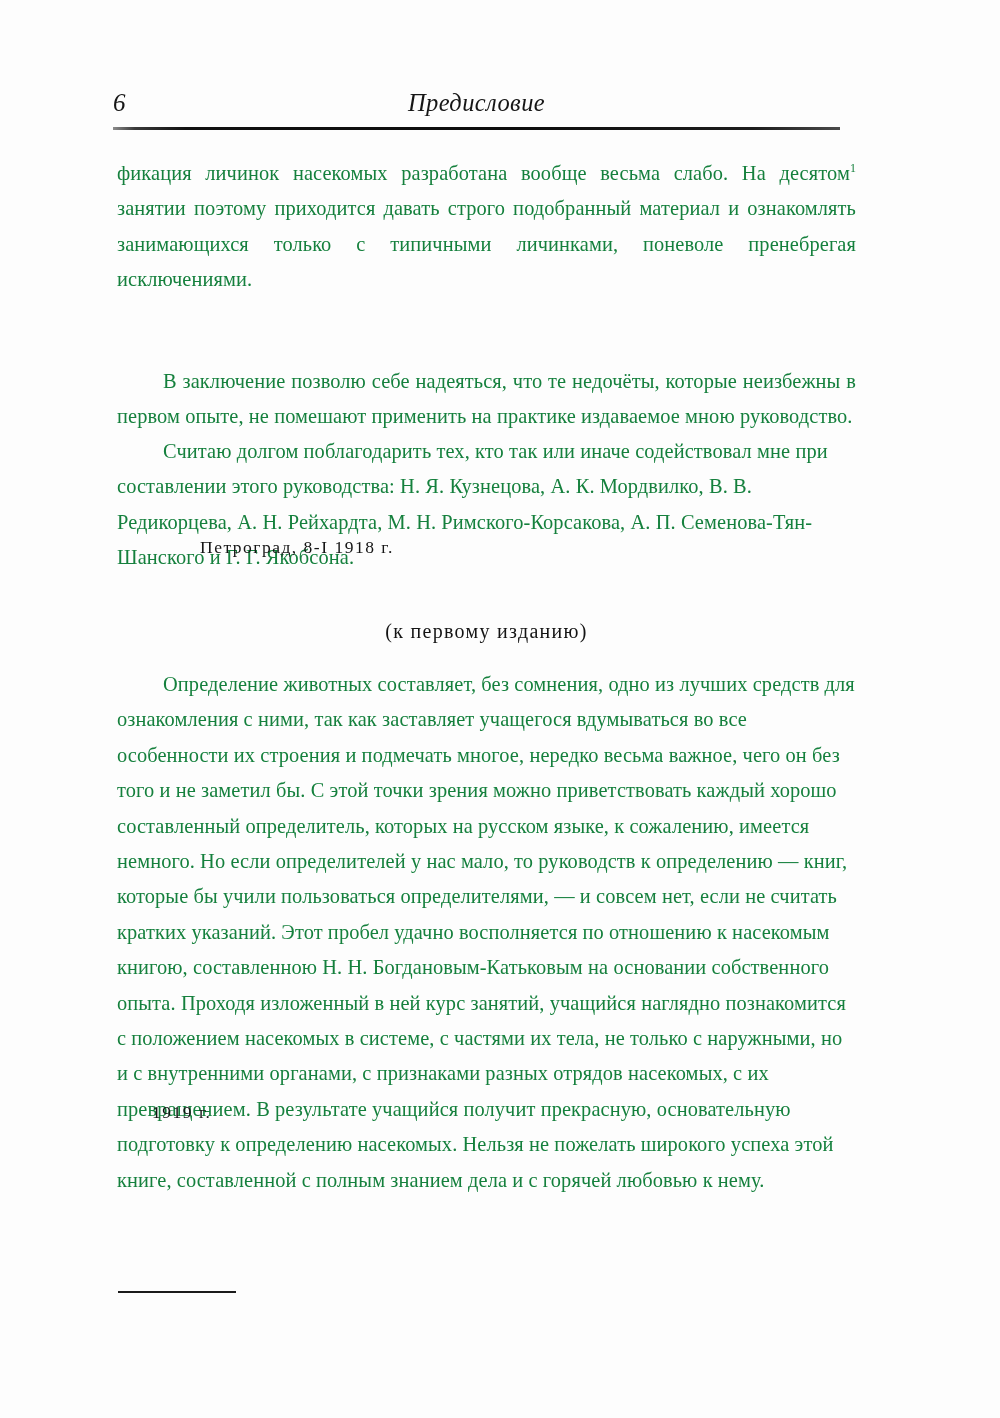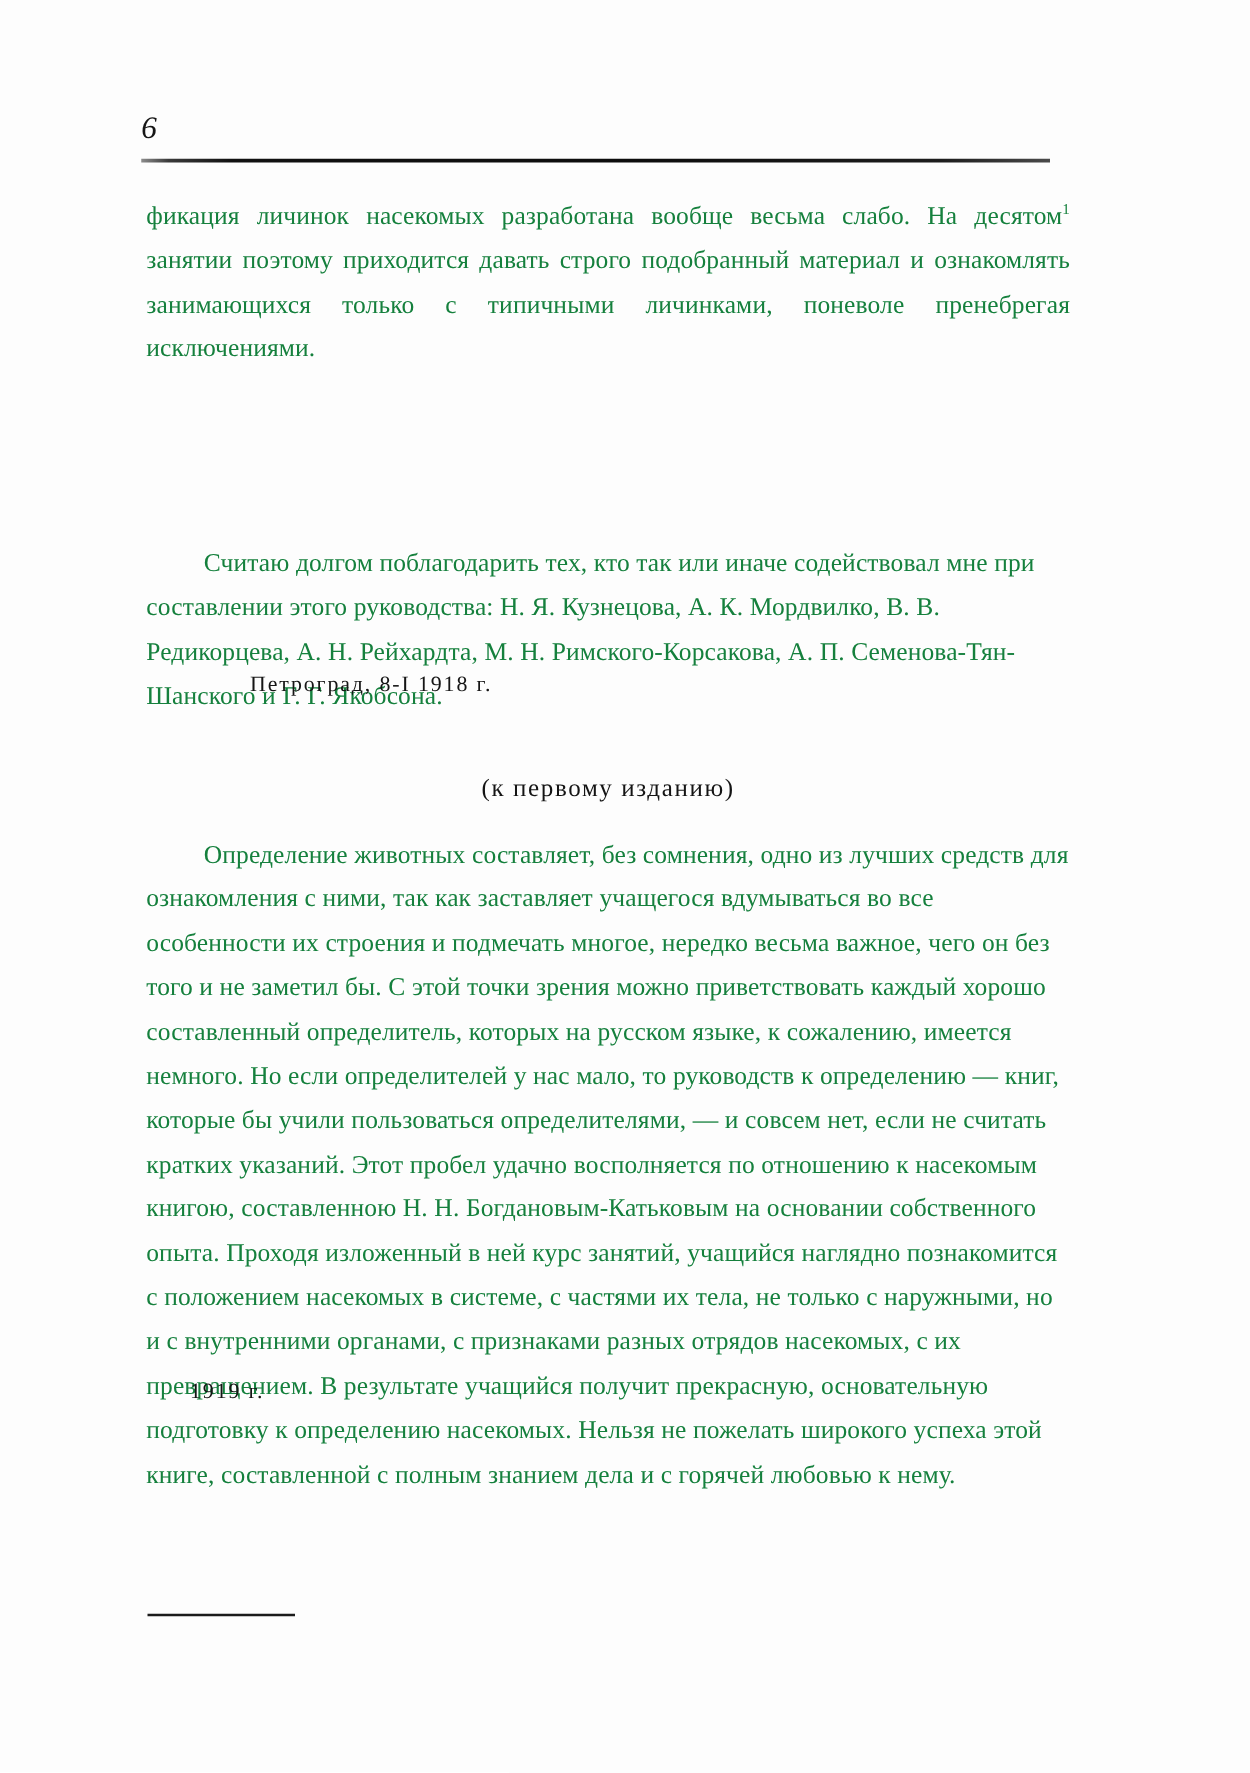--- a/index.html
+++ b/index.html
@@ -163,28 +163,32 @@
     margin-right: 6px;
   }
 </style>
 </head>
 <body>
 
 <div class="page">
 
   <div class="running-head">
     <div class="folio">6</div>
+    <div class="head-title">Предисловие</div>
   </div>
   <div class="head-rule"></div>
 
   <div class="block" style="top:152px;">
     <p class="tx"><span>фикация личинок насекомых разработана вообще весьма слабо. На десятом</span><sup class="fn">1</sup><span> занятии поэтому приходится давать строго подобранный материал и ознакомлять занимающихся только с типичными личинками, поневоле пренебрегая исключениями.</span></p>
   </div>
 
 
+  <div class="block" style="top:360px;">
+    <p class="tx ind">В заключение позволю себе надеяться, что те недочёты, которые неизбежны в первом опыте, не помешают применить на практике издаваемое мною руководство.</p>
+  </div>
 
   <div class="block" style="top:430px;">
     <p class="tx ind last-left">Считаю долгом поблагодарить тех, кто так или иначе содействовал мне при составлении этого руководства: Н. Я. Кузнецова, А. К. Мордвилко, В. В. Редикорцева, А. Н. Рейхардта, М. Н. Римского-Корсакова, А. П. Семенова-Тян-Шанского и Г. Г. Якобсона.</p>
   </div>
 
   <div class="dateline" style="left:200px; top:535px;">Петроград, 8-I 1918 г.</div>
 
   <div class="sec-sub">(к первому изданию)</div>
 
   <div class="block" style="top:663px;">

